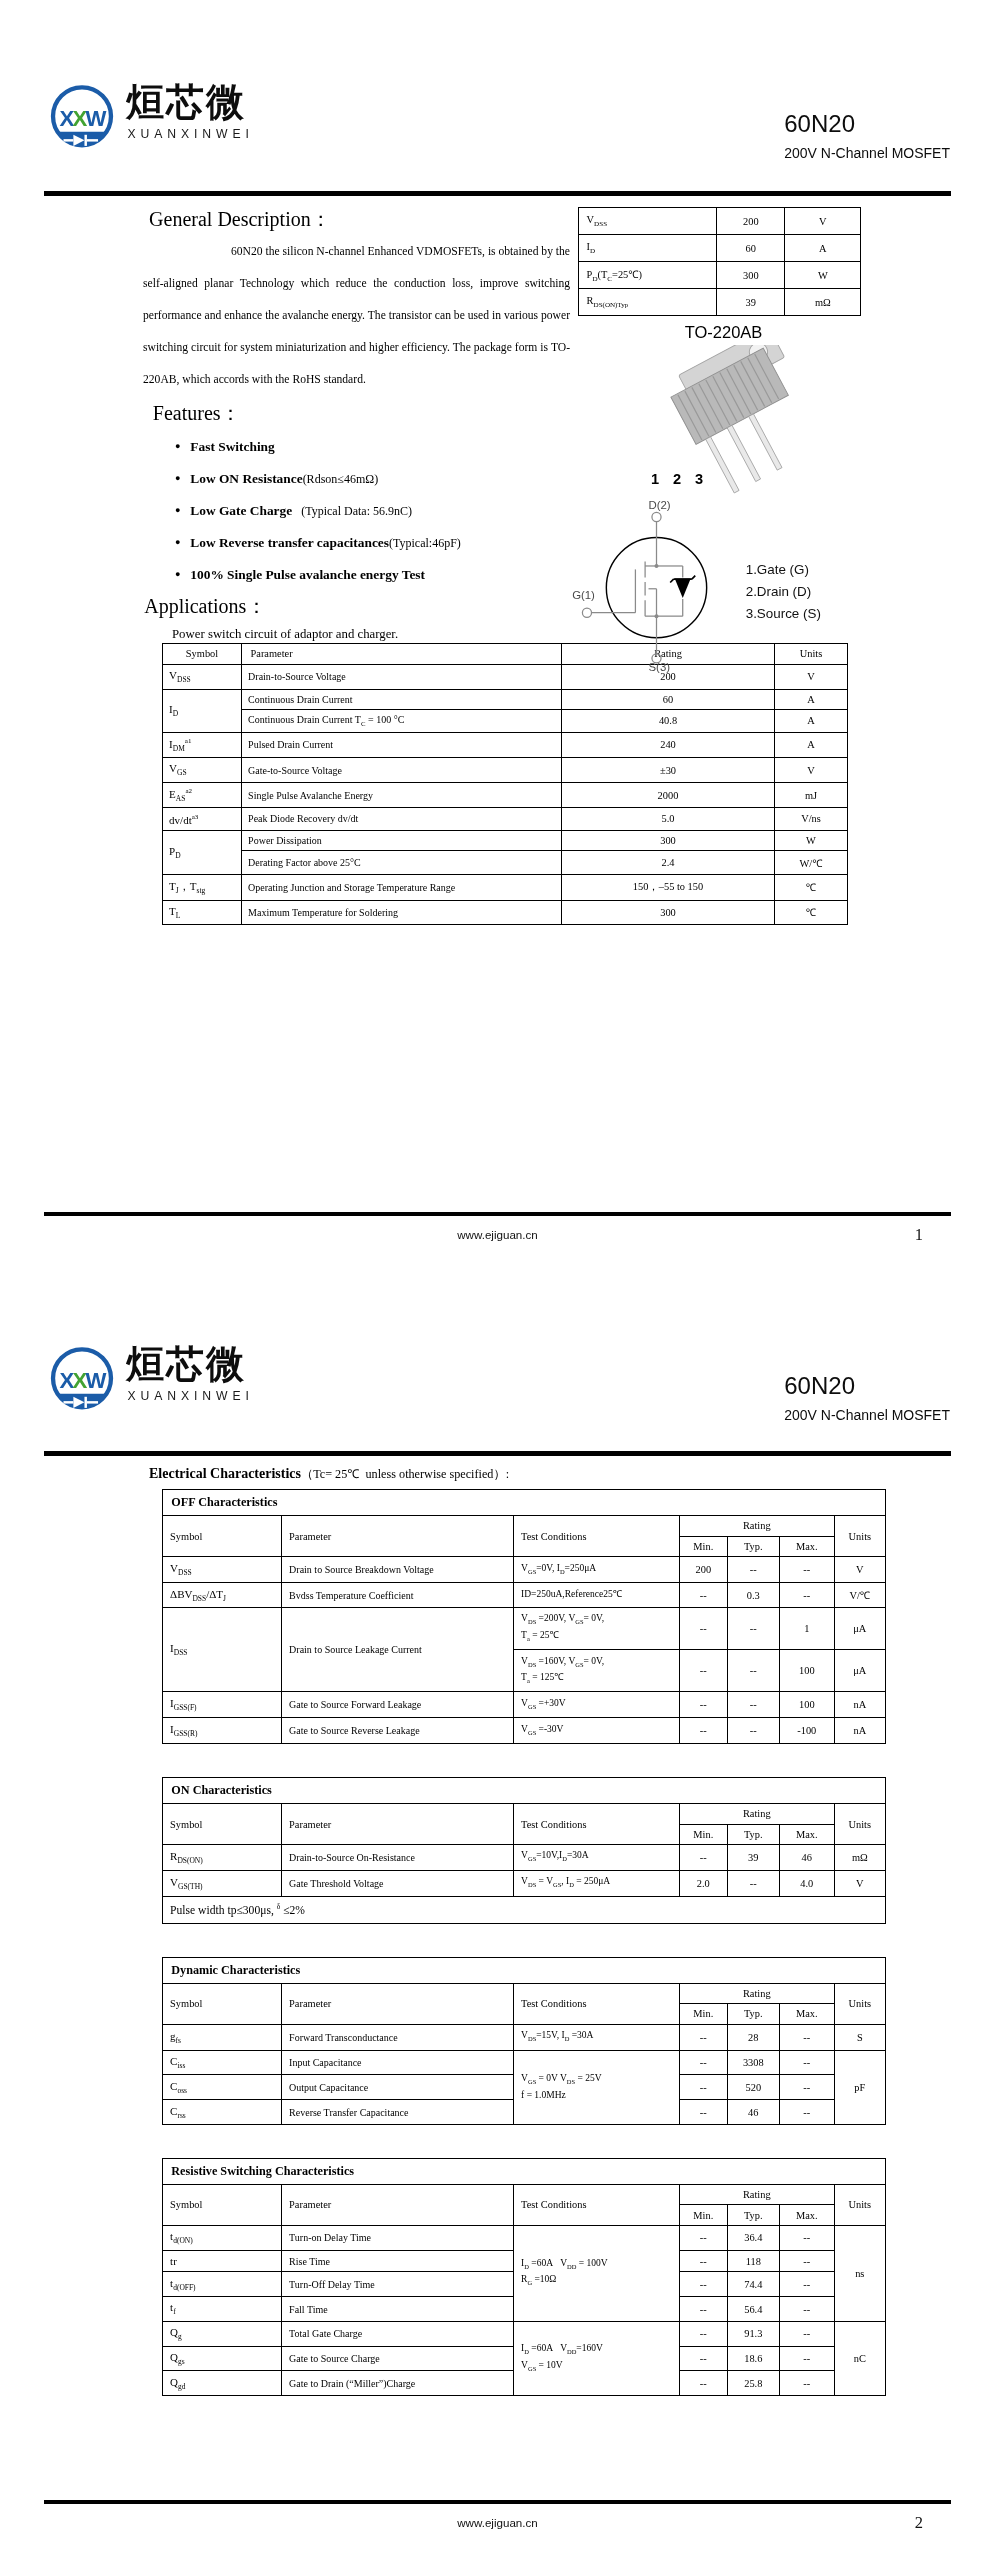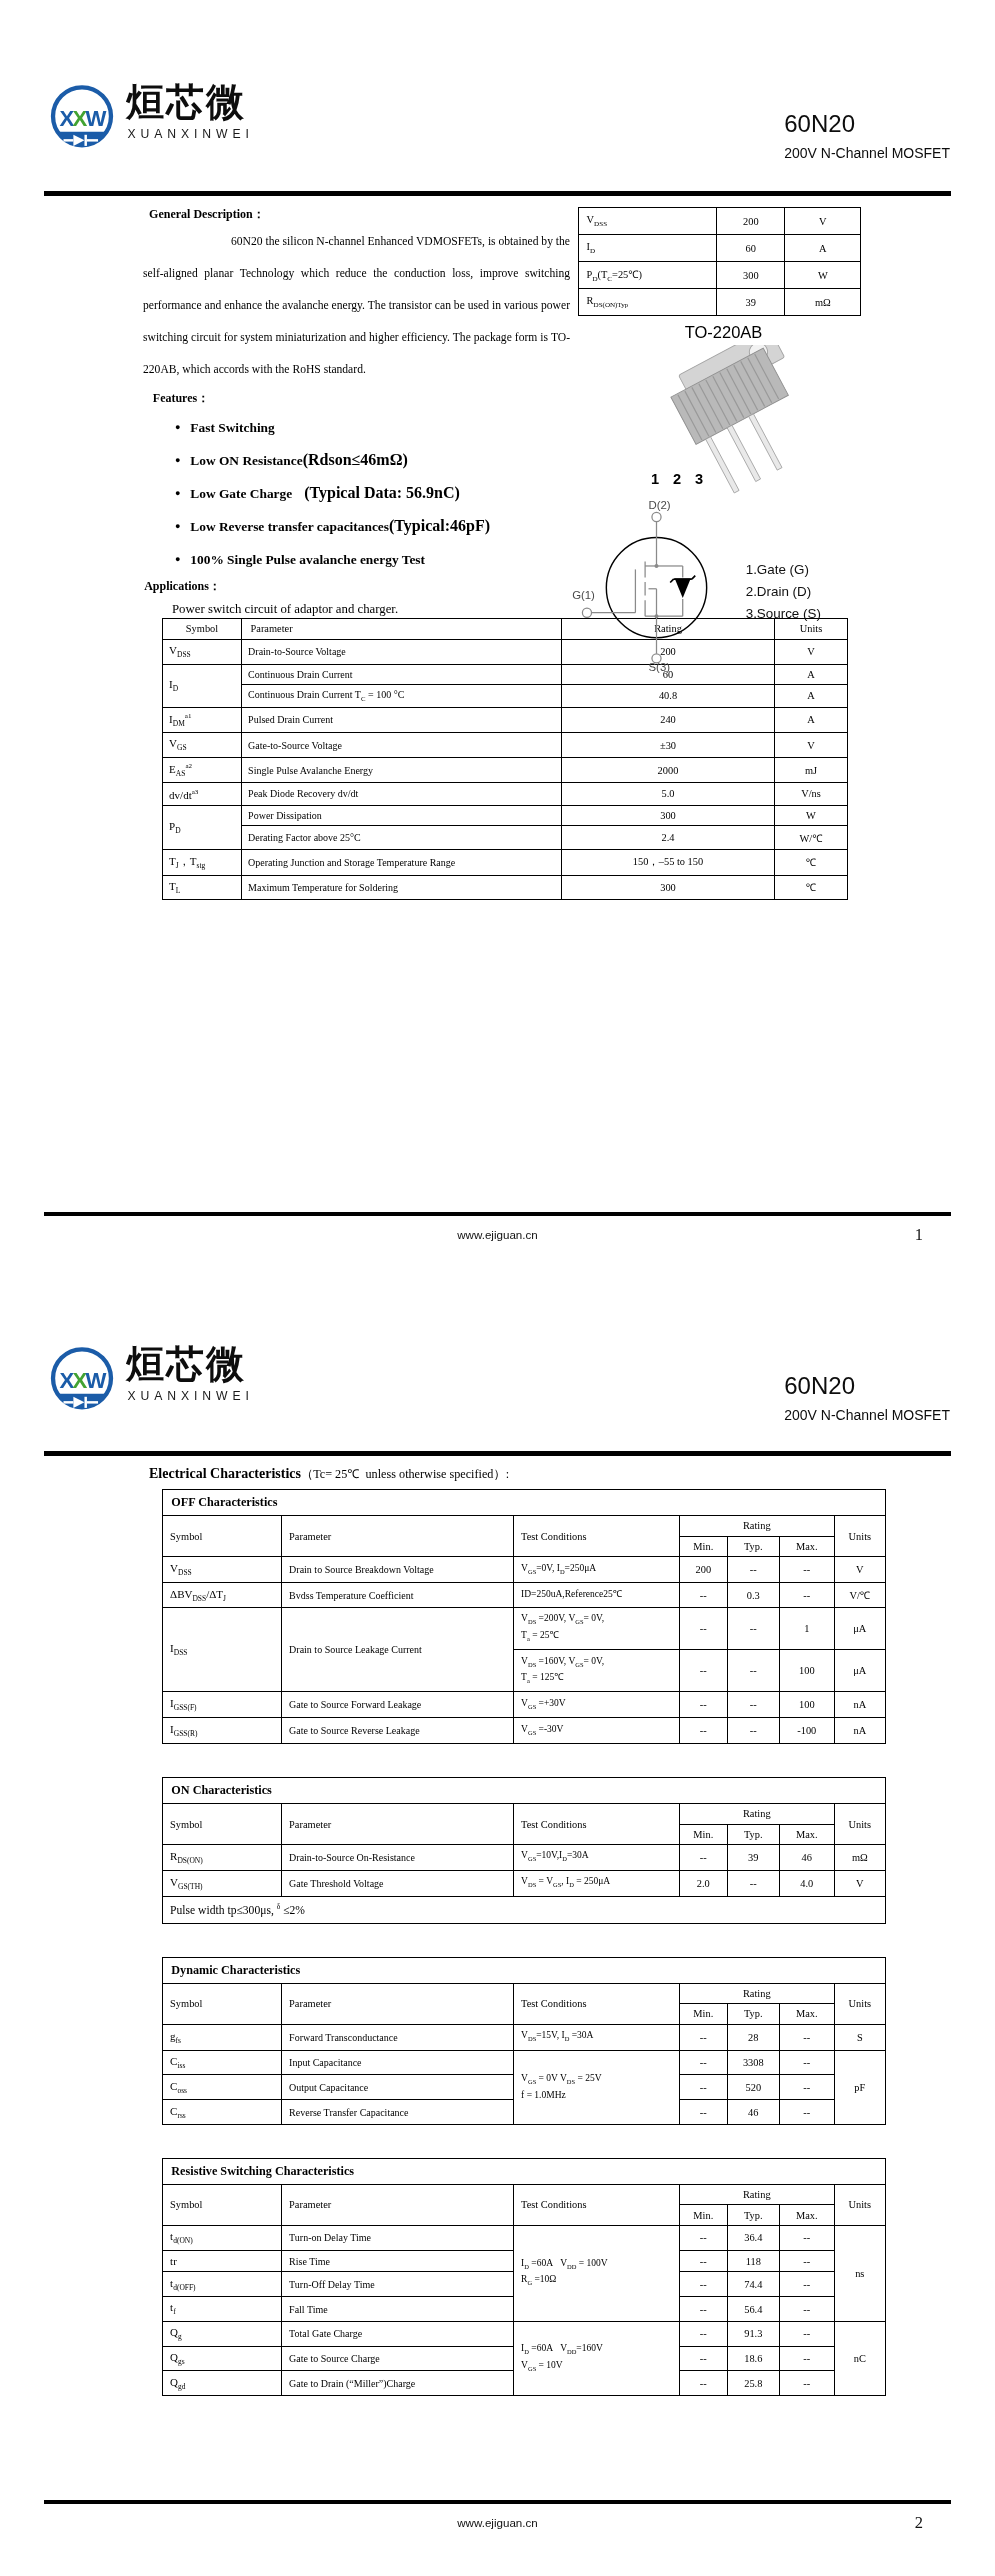--- a/index.html
+++ b/index.html
@@ -24,29 +24,29 @@
   .hdr2 .hrule { top:163px; }
 
   
   .ftr { position:absolute; left:0; top:1212px; width:100%; height:55px; }
   .frule { margin:0 44px; height:4.3px; background:#000; }
   .site { text-align:center; font-family:"Liberation Sans", sans-serif; font-size:11.6px; margin-top:12.2px; color:#111; }
   .pageno { position:absolute; right:72px; top:13.4px; font-size:16.5px; color:#111; }
 
   
   .colL { position:relative; margin-left:143px; padding-top:197px; width:433px; }
-  h2 { font-size:12px; margin:0; font-weight:bold; }
+  h2 { font-size:20px; margin:0; font-weight:normal; }
   .gdt { margin:8.5px 0 3.7px 6.1px; }
   .gd { font-size:11.6px; line-height:32px; text-align:justify; text-indent:88px; margin:0; width:427px; }
   .ftt { margin:3.7px 0 3.7px 9.8px; }
   .features { list-style:none; margin:0; padding:0 0 0 32px; }
   .features li { line-height:31px; white-space:nowrap; }
   .blt { font-size:9.1px; vertical-align:1.8px; margin-right:9.8px; }
   .ftm { font-weight:bold; font-size:13.4px; }
-  .ftn { font-weight:bold; font-size:16px;text-align:right; }
+  .ftn { font-weight:normal; font-size:12px;text-align:right; }
   .apt { margin:2.4px 0 4.9px 1.2px; }
   .ap { font-size:12.8px; margin:0 0 0 29px; line-height:18.3px; }
   .abs-sec { margin-left:143px; }
   .sec-title { font-size:12.2px; margin:9.8px 0 4.9px 6.1px; }
   .sec-title .b { font-weight:bold; font-size:14px; }
 
   .colR { position:absolute; left:571px; top:207px; width:305px; }
 
   
   table.t { border-collapse:collapse; table-layout:fixed; border:1.8px solid #000; }

